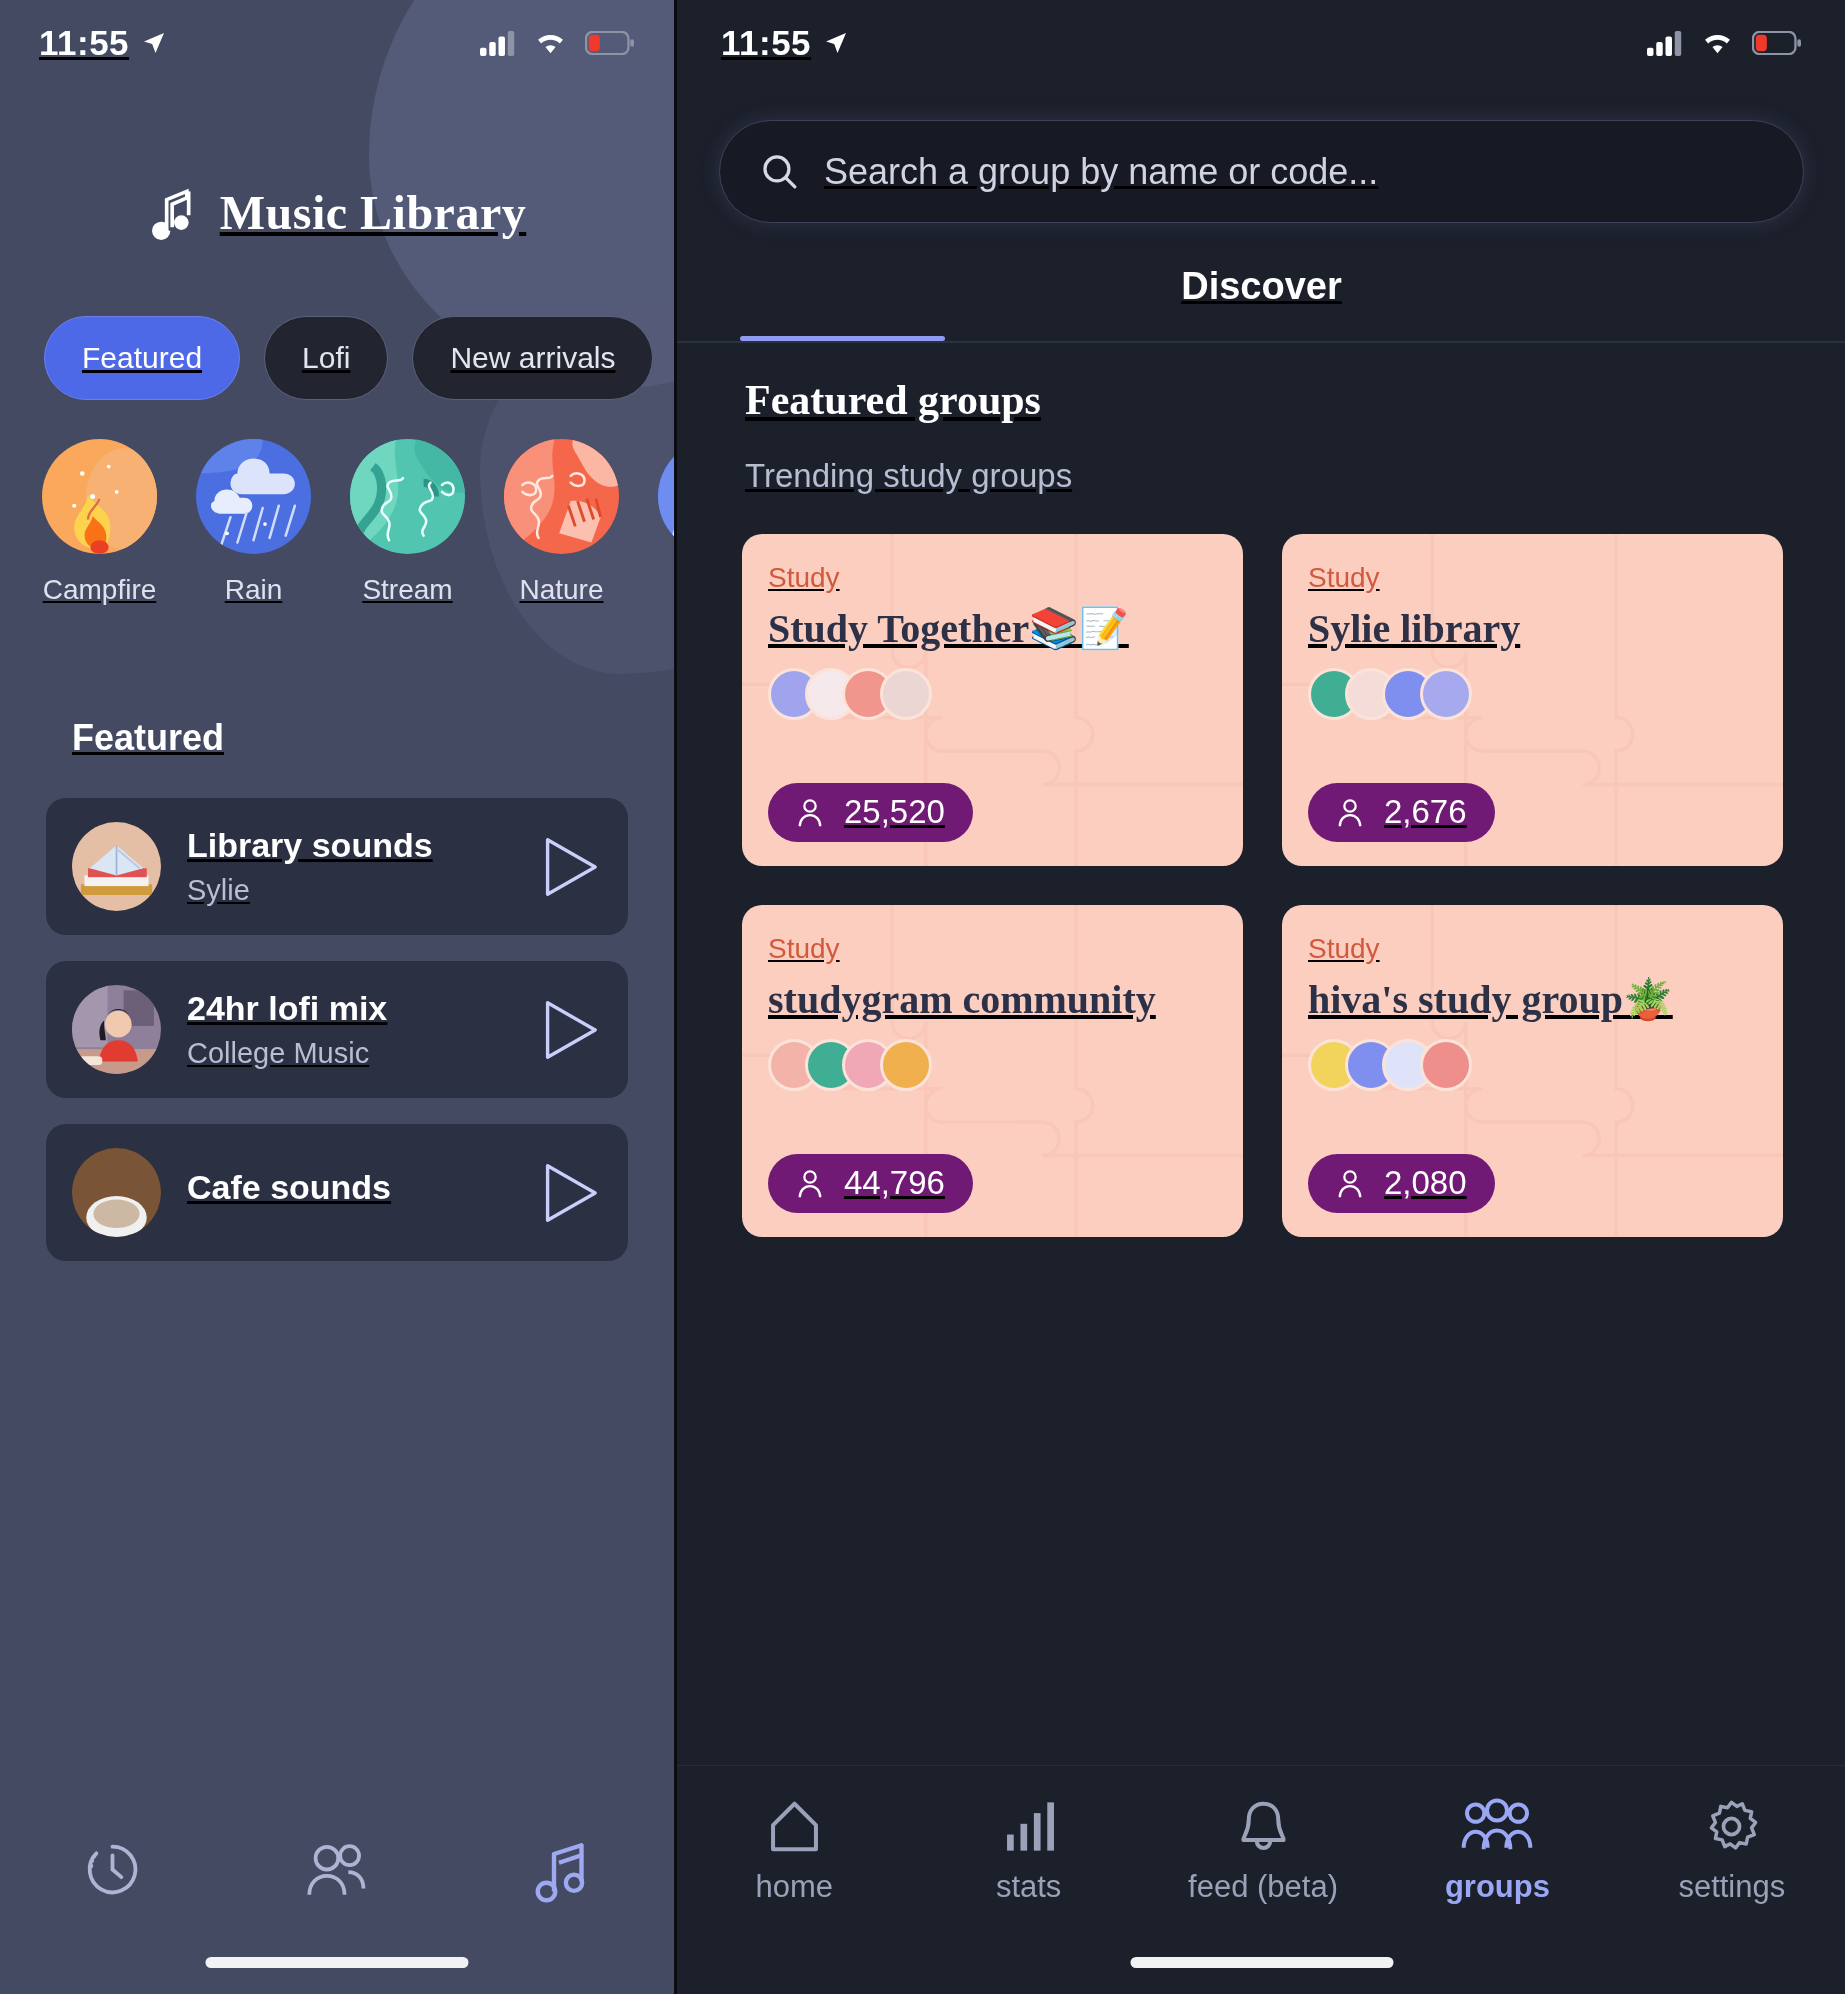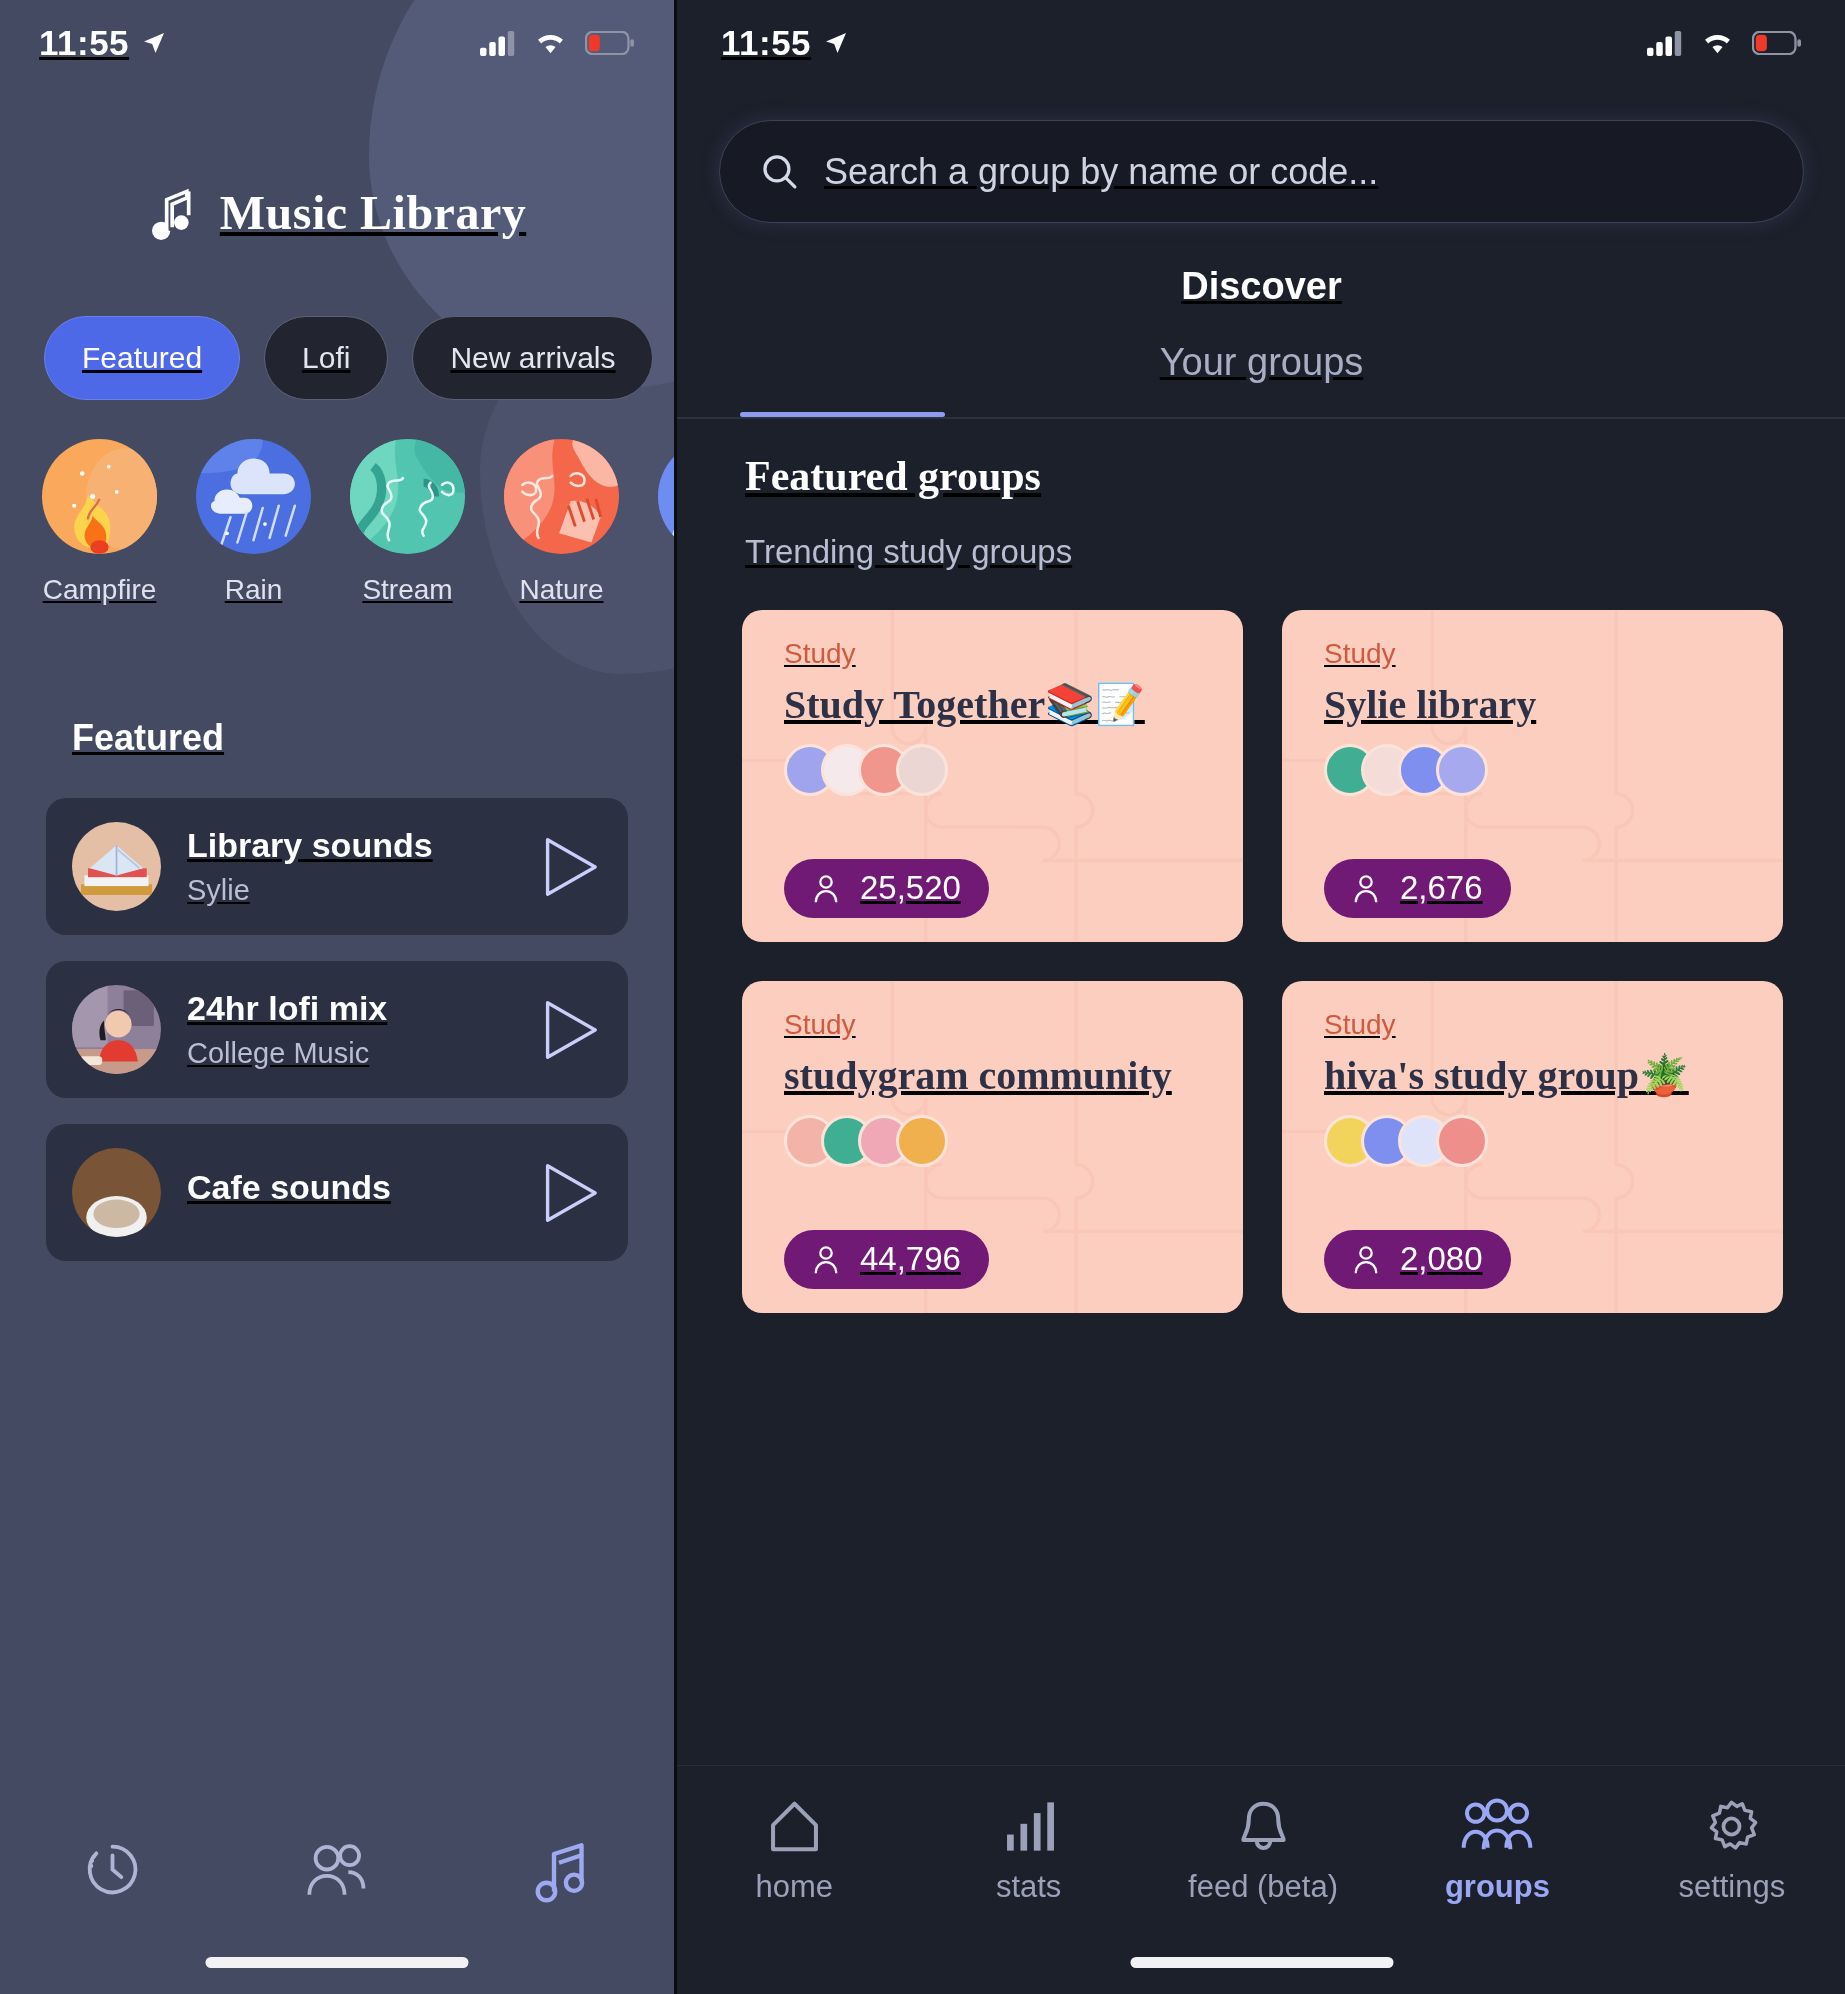--- a/index.html
+++ b/index.html
@@ -154,21 +154,21 @@
   }
   .group-sub { color: #b8bed2; font-size: 33px; padding-left: 68px; margin-top: 33px; }
 
   .cards {
     display: grid; grid-template-columns: 1fr 1fr;
     gap: 39px; padding: 39px 63px 0 65px;
   }
   .gcard {
     position: relative; overflow: hidden;
     background: #fbcec0; border-radius: 20px;
-    height: 332px; padding: 28px 26px 24px 42px;
+    height: 332px; padding: 28px 26px 24px 26px;
     display: flex; flex-direction: column;
   }
   .gcard-puzzle {
     position: absolute; inset: 0; opacity: .30; pointer-events: none;
   }
   .gcard-kind { position: relative; color: #cf5a3d; font-size: 28px; }
   .gcard-name {
     position: relative;
     color: #2c3148; font-family: "Liberation Serif", serif;
     font-size: 40px; font-weight: 700; line-height: 1.22; margin-top: 11px;
@@ -470,21 +470,20 @@
     <div class="searchbar">
       <svg width="41" height="41" viewBox="0 0 24 24">
         <circle cx="10.5" cy="10.5" r="7" fill="none" stroke="#d5d9e8" stroke-width="1.9"></circle>
         <path d="M16 16l5 5" stroke="#d5d9e8" stroke-width="1.9" stroke-linecap="round"></path>
       </svg>
       <span class="search-ph">Search a group by name or code...</span>
     </div>
 
     <div class="tabs">
       <div class="tab active"><span>Discover</span></div>
-      <div class="tab inactive"><span>Your groups</span></div>
       <div class="tab-underline"></div>
     </div>
     <div class="tabs-divider"></div>
 
     <div class="group-h">Featured groups</div>
     <div class="group-sub">Trending study groups</div>
 
     <div class="cards">
 
       <div class="gcard">

